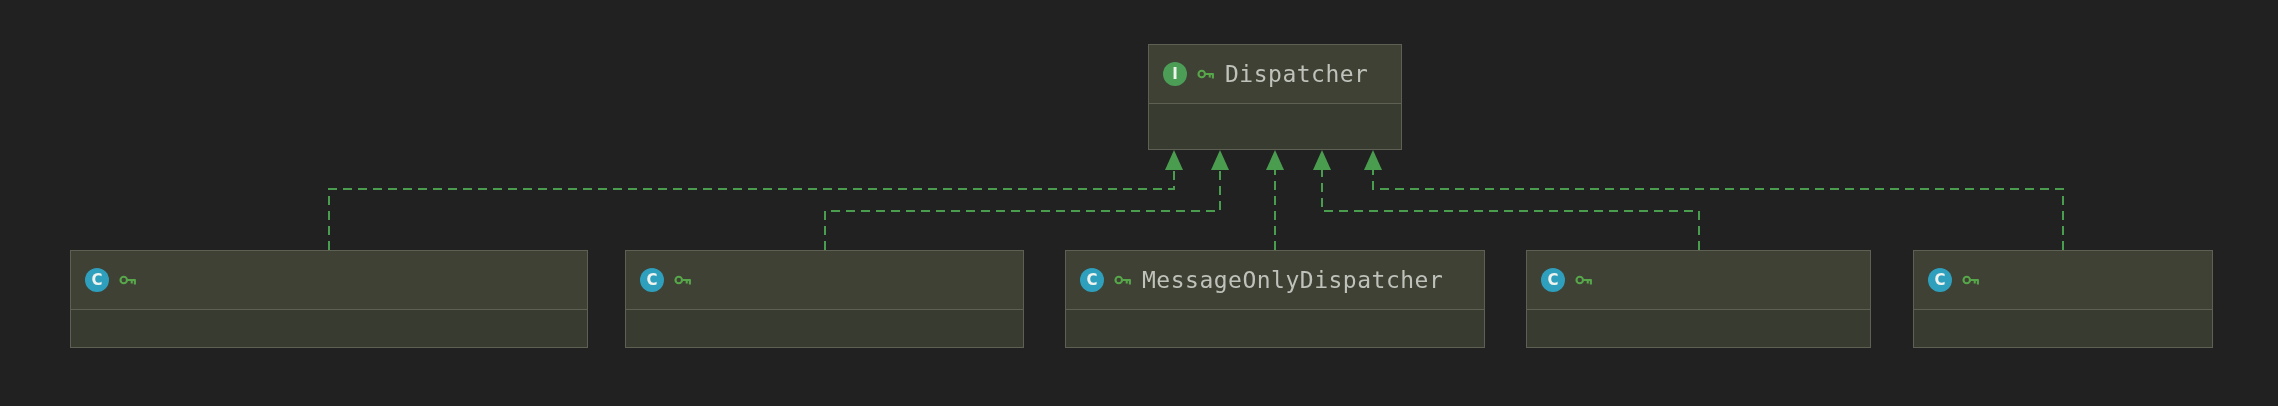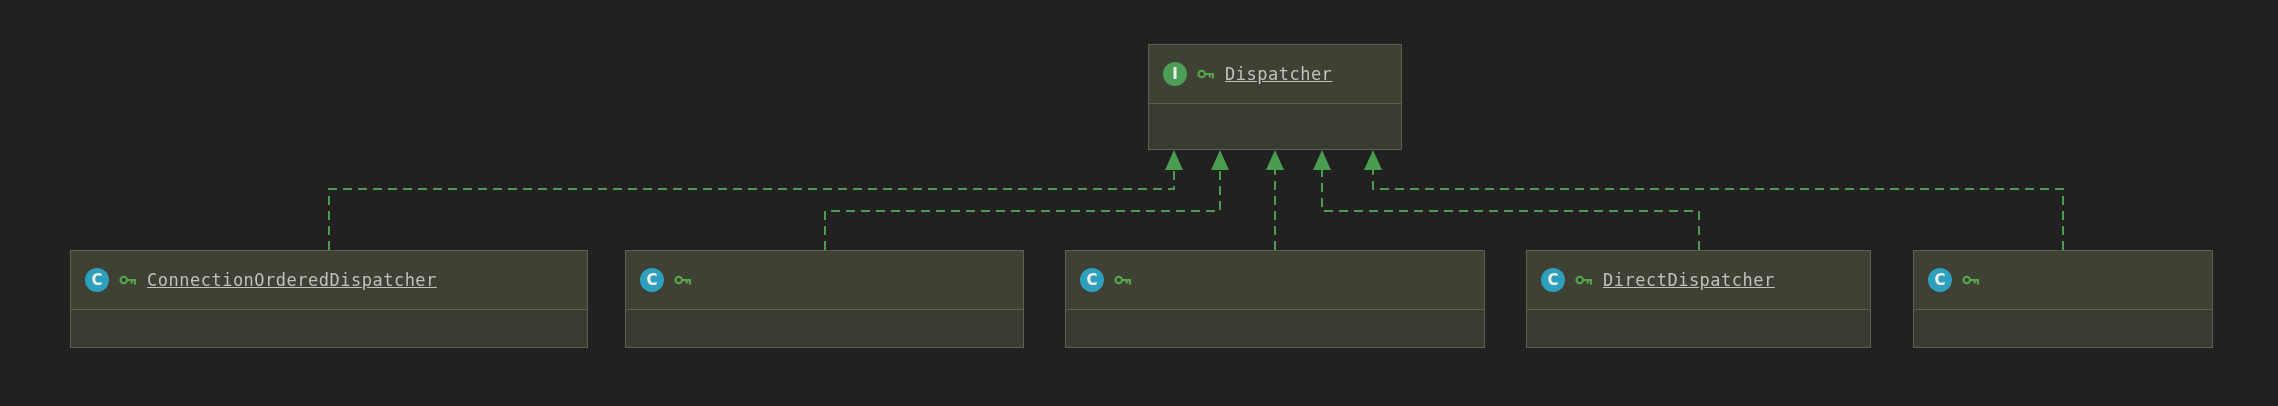--- a/index.html
+++ b/index.html
@@ -71,25 +71,24 @@
   }
   .badge.interface { background: var(--interface-icon-bg); }
   .badge.class { background: var(--class-icon-bg); }
   .key {
     color: var(--key-icon-color);
     display: flex;
     align-items: center;
     flex: 0 0 auto;
   }
   .label {
-    font-size: 17px;
+    font-size: 23px;
     letter-spacing: 0.5px;
     color: var(--node-text);
     white-space: nowrap;
-    text-decoration: underline;
   }
 </style>
 </head>
 <body>
 
 <div class="canvas">
 
   <svg class="edges" width="2278" height="406" viewBox="0 0 2278 406">
     <g>
       <polyline class="edge" points="329,250 329,189 1174,189 1174,170"></polyline>
@@ -129,21 +128,20 @@
 
   <div class="node" style="left:70px; top:250px; width:518px; height:98px;">
     <div class="node-title">
       <span class="badge class">C</span>
       <span class="key">
         <svg viewBox="0 0 16 16" width="20" height="20" aria-hidden="true">
           <circle cx="4.6" cy="8" r="2.6" fill="none" stroke="currentColor" stroke-width="1.7"></circle>
           <path d="M7.3 8 H14.2 M11 8 v2.7 M13.5 8 v3.6" fill="none" stroke="currentColor" stroke-width="1.7"></path>
         </svg>
       </span>
-      <span class="label">ConnectionOrderedDispatcher</span>
     </div>
     <div class="node-body"></div>
   </div>
 
   <div class="node" style="left:625px; top:250px; width:399px; height:98px;">
     <div class="node-title">
       <span class="badge class">C</span>
       <span class="key">
         <svg viewBox="0 0 16 16" width="20" height="20" aria-hidden="true">
           <circle cx="4.6" cy="8" r="2.6" fill="none" stroke="currentColor" stroke-width="1.7"></circle>
@@ -156,34 +154,34 @@
 
   <div class="node" style="left:1065px; top:250px; width:420px; height:98px;">
     <div class="node-title">
       <span class="badge class">C</span>
       <span class="key">
         <svg viewBox="0 0 16 16" width="20" height="20" aria-hidden="true">
           <circle cx="4.6" cy="8" r="2.6" fill="none" stroke="currentColor" stroke-width="1.7"></circle>
           <path d="M7.3 8 H14.2 M11 8 v2.7 M13.5 8 v3.6" fill="none" stroke="currentColor" stroke-width="1.7"></path>
         </svg>
       </span>
+      <span class="label">MessageOnlyDispatcher</span>
     </div>
     <div class="node-body"></div>
   </div>
 
   <div class="node" style="left:1526px; top:250px; width:345px; height:98px;">
     <div class="node-title">
       <span class="badge class">C</span>
       <span class="key">
         <svg viewBox="0 0 16 16" width="20" height="20" aria-hidden="true">
           <circle cx="4.6" cy="8" r="2.6" fill="none" stroke="currentColor" stroke-width="1.7"></circle>
           <path d="M7.3 8 H14.2 M11 8 v2.7 M13.5 8 v3.6" fill="none" stroke="currentColor" stroke-width="1.7"></path>
         </svg>
       </span>
-      <span class="label">DirectDispatcher</span>
     </div>
     <div class="node-body"></div>
   </div>
 
   <div class="node" style="left:1913px; top:250px; width:300px; height:98px;">
     <div class="node-title">
       <span class="badge class">C</span>
       <span class="key">
         <svg viewBox="0 0 16 16" width="20" height="20" aria-hidden="true">
           <circle cx="4.6" cy="8" r="2.6" fill="none" stroke="currentColor" stroke-width="1.7"></circle>

